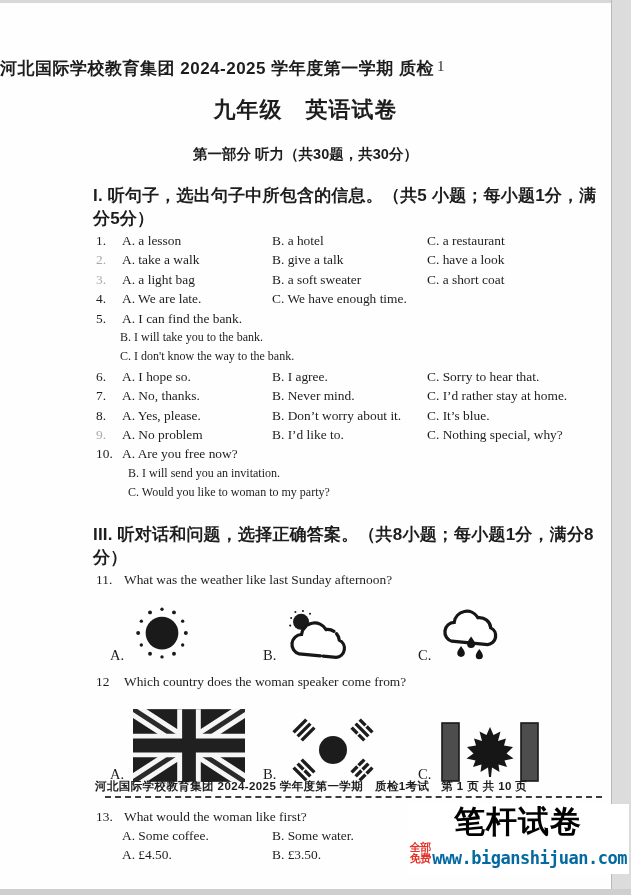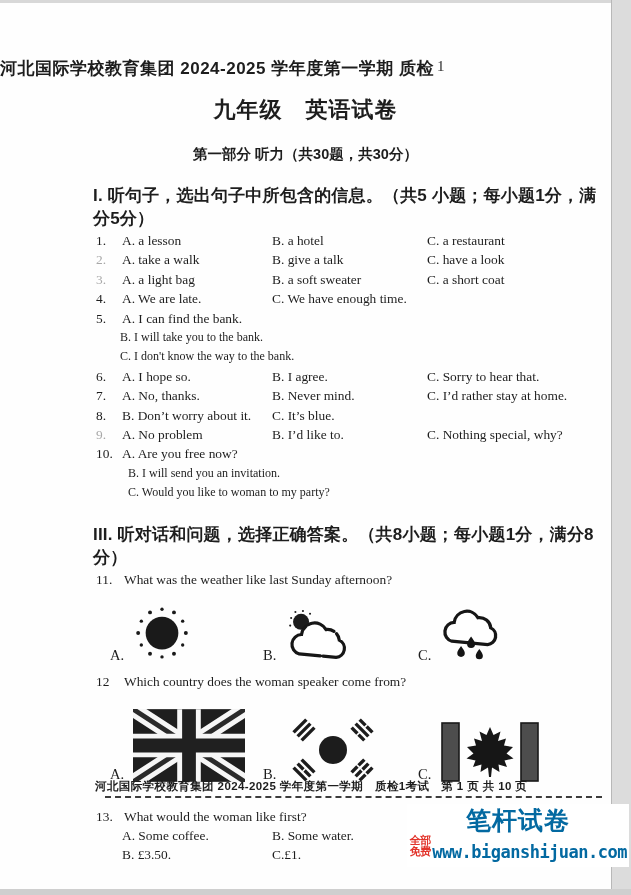--- a/index.html
+++ b/index.html
@@ -35,22 +35,22 @@
   .flag-row{height:80px;margin-top:10px;}
   .icon-box{display:block;}
 
   .sep{border-top:2px dashed #3c3c3c;width:497px;margin:14px 0 9px 105px;height:0;}
 
   .footer{position:absolute;top:779px;left:95px;width:502px;text-align:left;
           font-size:11.5px;letter-spacing:.4px;}
 
   .watermark{position:absolute;top:804px;right:2px;width:218px;background:#ffffff;z-index:2;
              padding:4px 2px 6px;text-align:center;}
-  .wm-brand{font-family:Liberation Serif, serif;font-weight:bold;
-            font-size:25px;line-height:1.05;color:#0369a1;letter-spacing:1px;}
+  .wm-brand{font-family:Liberation Mono, monospace;font-weight:bold;
+            font-size:31px;line-height:1.05;color:#000000;letter-spacing:1px;}
   .wm-url-row{display:flex;align-items:flex-end;justify-content:center;margin-top:1px;}
   .wm-free{color:#e2342b;font-family:"Liberation Sans",sans-serif;font-weight:bold;
            font-size:11px;line-height:1;margin:0 1px 4px 0;letter-spacing:-0.5px;}
   .wm-url{font-family:"DejaVu Sans Mono","Liberation Mono",monospace;font-weight:bold;
           font-size:17px;color:#0369a1;letter-spacing:-0.5px;line-height:1.1;}
 </style>
 </head>
 <body>
 
 <div class="page">
@@ -105,20 +105,21 @@
       <span>C. Sorry to hear that.</span>
     </div>
     <div class="qrow">
       <span class="qnum">7.</span>
       <span>A. No, thanks.</span>
       <span>B. Never mind.</span>
       <span>C. I’d rather stay at home.</span>
     </div>
     <div class="qrow">
       <span class="qnum">8.</span>
+      <span>A. Yes, please.</span>
       <span>B. Don’t worry about it.</span>
       <span>C. It’s blue.</span>
     </div>
     <div class="qrow">
       <span class="qnum faded">9.</span>
       <span>A. No problem</span>
       <span>B. I’d like to.</span>
       <span>C. Nothing special, why?</span>
     </div>
     <div class="qrow first">
@@ -241,20 +242,21 @@
       <span class="qnum">13.</span>
       <span>What would the woman like first?</span>
     </div>
     <div class="qrow">
       <span class="qnum"></span>
       <span>A. Some coffee.</span>
       <span>B. Some water.</span>
     </div>
     <div class="qrow">
       <span class="qnum"></span>
+      <span>A. £4.50.</span>
       <span>B. £3.50.</span>
       <span>C.£1.</span>
     </div>
 
   </div>
 
   <div class="footer h-cn">河北国际学校教育集团 2024-2025 学年度第一学期　质检1考试　第 1 页 共 10 页</div>
 
   <div class="watermark">
     <div class="wm-brand">笔杆试卷</div>

